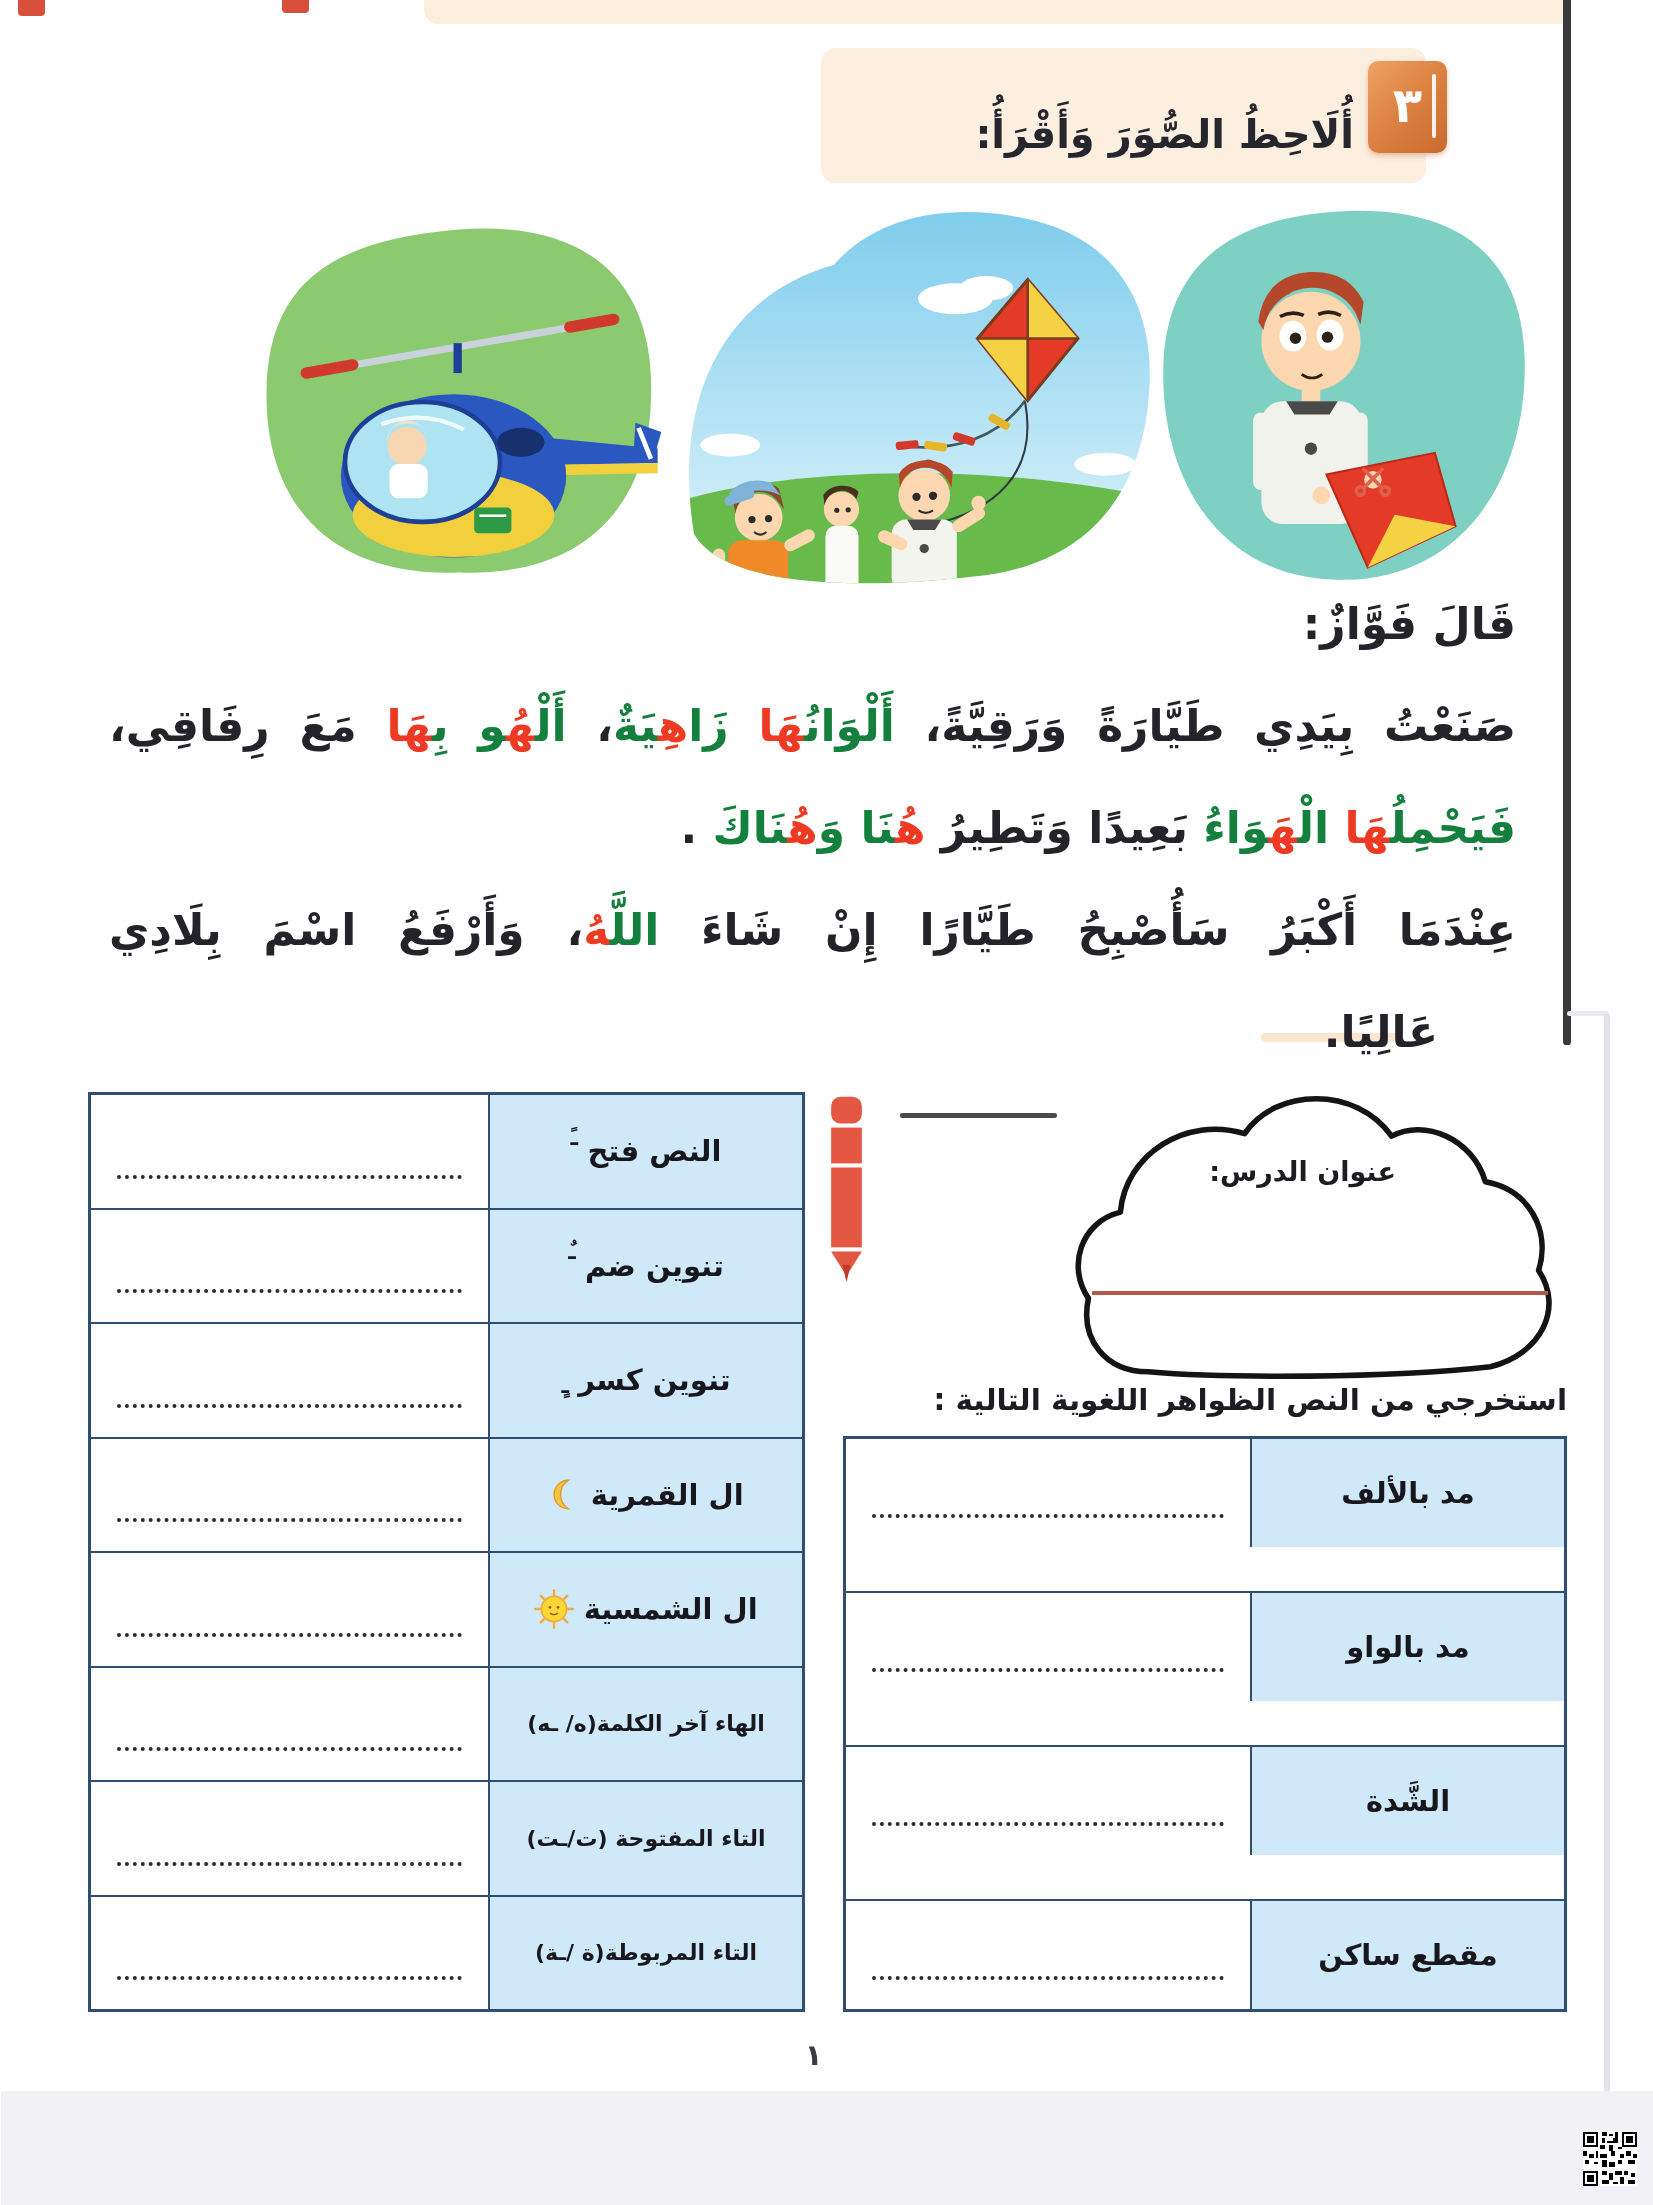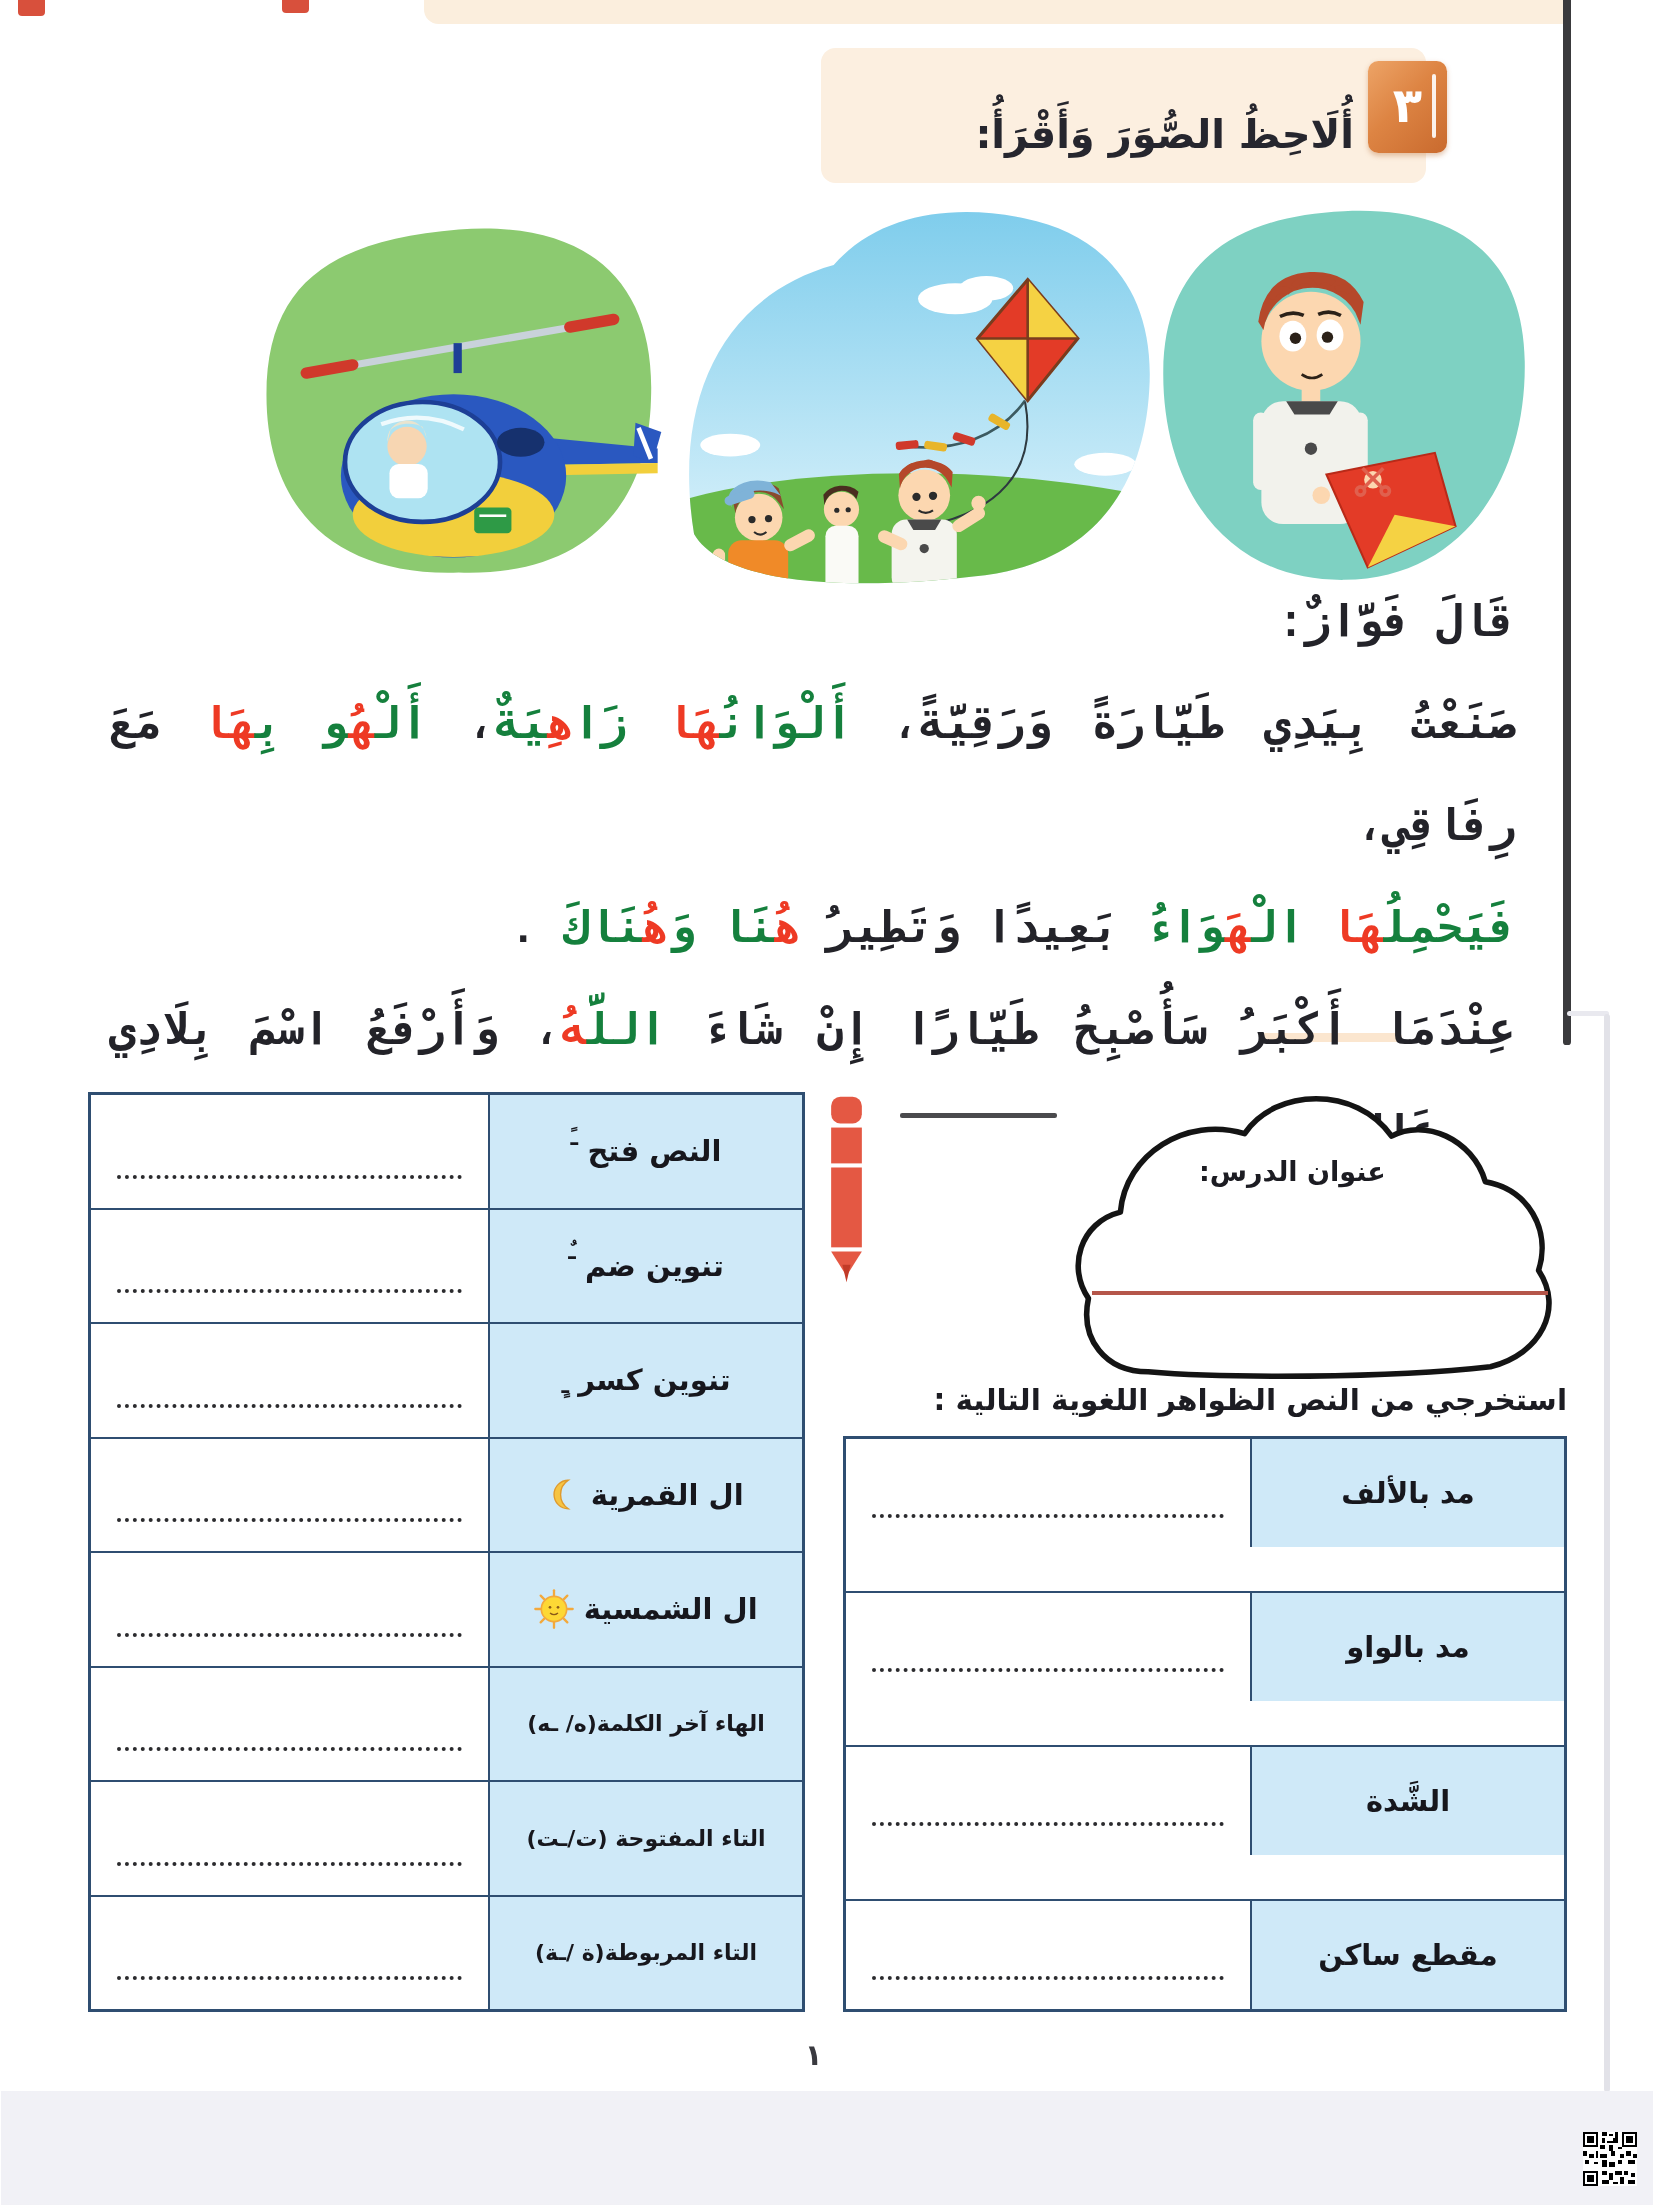--- a/index.html
+++ b/index.html
@@ -38,35 +38,35 @@
     display:flex;align-items:center;justify-content:flex-start;
   }
   .header-title span{direction:rtl;}
 
   
   .passage{
     left:109px;top:573px;width:1407px;direction:rtl;
     font-size:44px;font-weight:700;color:#232329;line-height:102px;
     text-align:right;
   }
-  .pline{white-space:normal;font-family:Liberation Mono, monospace;}
+  .pline{white-space:normal;}
   .pline.just{text-align:justify;text-align-last:justify;}
   .pline.indent{padding-left:0;padding-right:78px;}
   .c-k{color:#232329;}
   .c-t{color:#15803d;}
   .c-r{color:#ee3a24;}
 
   
   .instruction{
     left:879px;top:1383px;width:688px;height:48px;
     font-size:29.5px;font-weight:700;color:#1c1c22;direction:rtl;text-align:right;
   }
   .cloud-label{
     left:1199px;top:1156px;width:207px;height:36px;
-    font-size:27px;font-weight:700;color:#1c1c22;text-align:left;direction:rtl;
+    font-size:27px;font-weight:700;color:#1c1c22;text-align:center;direction:rtl;
   }
   .cloud-line{left:1092px;top:1291px;width:456px;height:3.6px;background:#b5564a;}
   .gray-line{left:900px;top:1113px;width:157px;height:4.7px;background:#4a4a4d;border-radius:2.1px;}
 
   .wtable{
     border:3.6px solid #2f4e71;background:#ffffff;box-sizing:border-box;
     display:flex;flex-direction:column;direction:ltr;
   }
   .wtable .trow{flex:1;display:flex;direction:ltr;border-top:2.6px solid #2f4e71;}
   .wtable .trow:first-child{border-top:none;}

